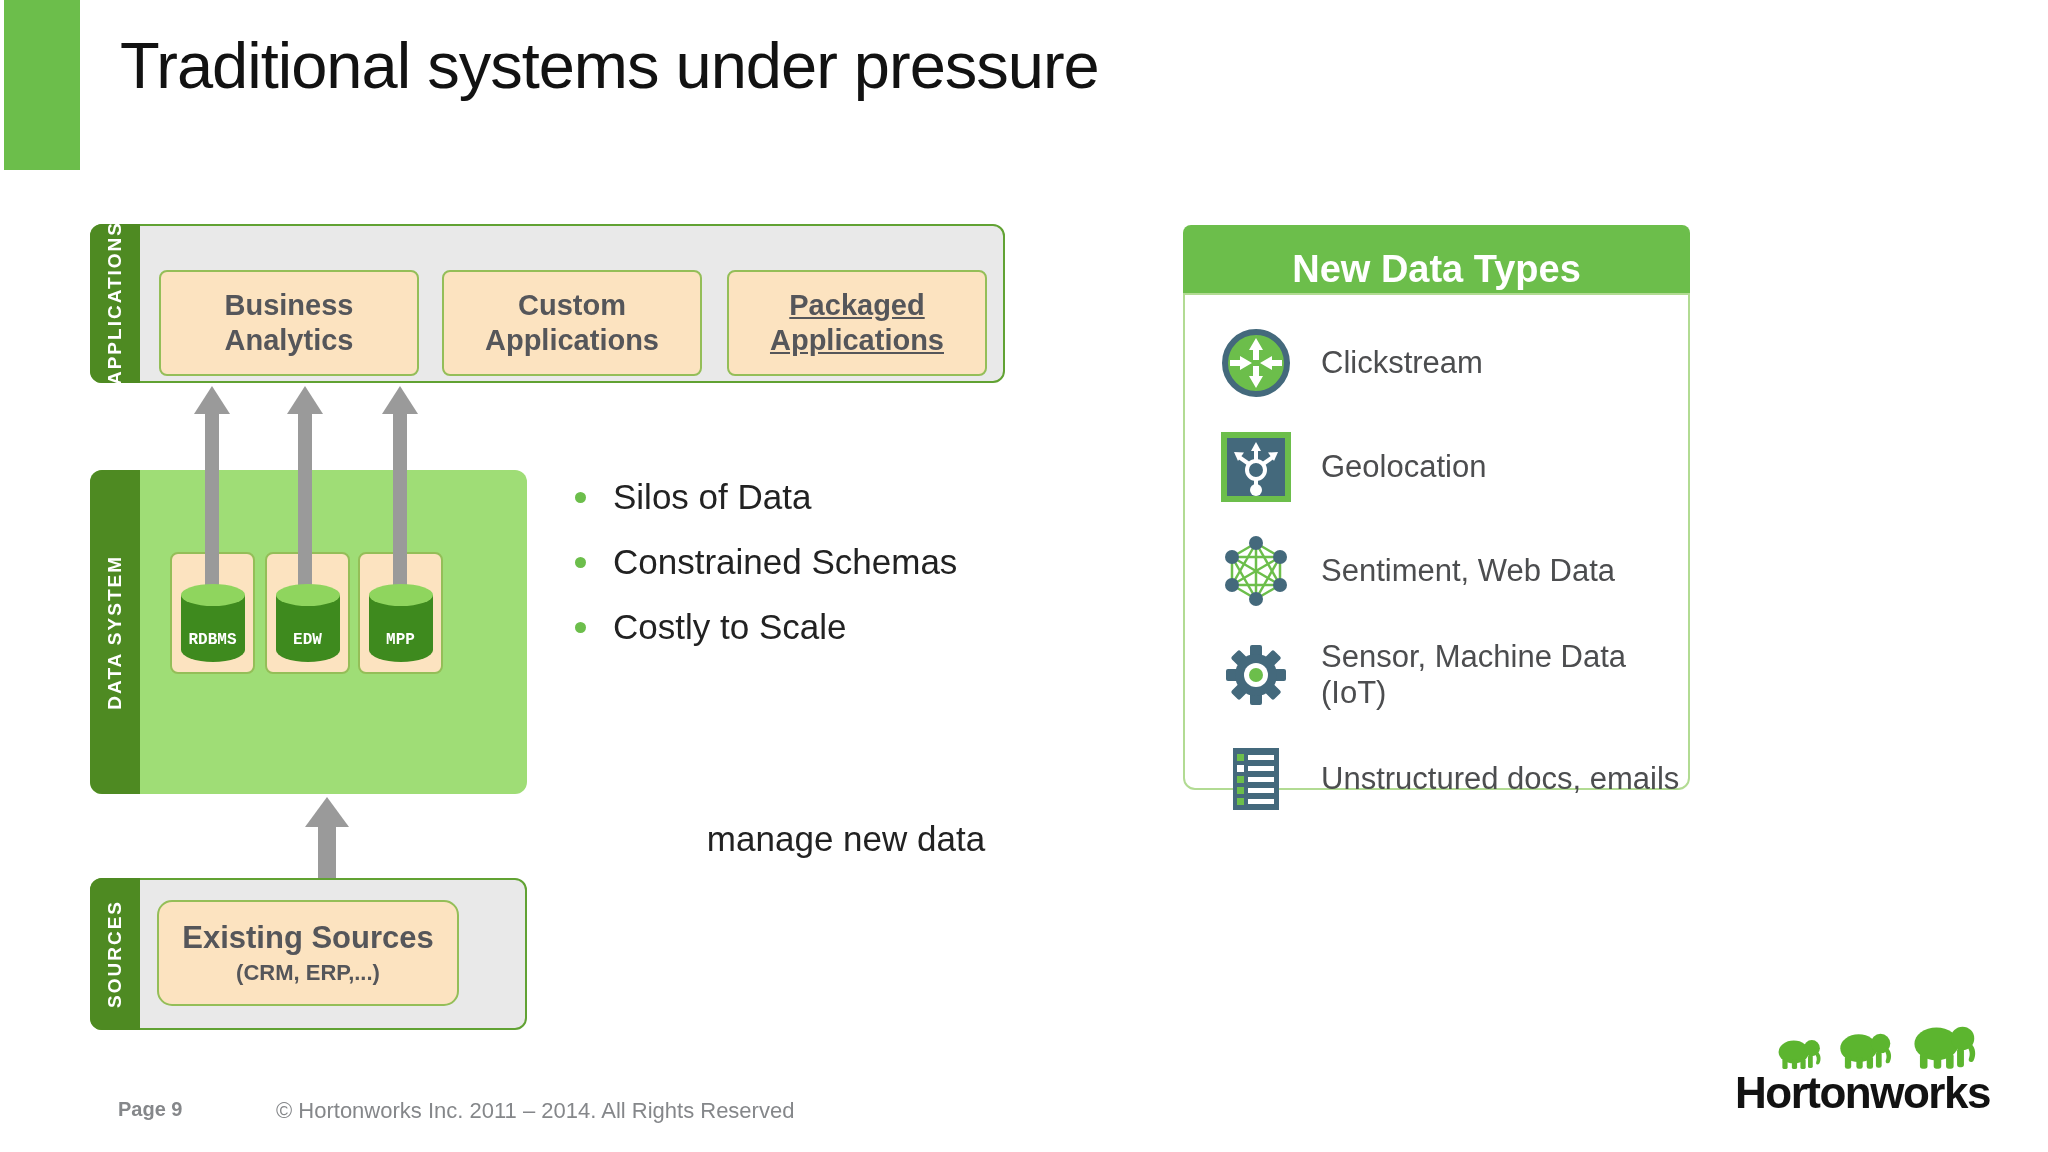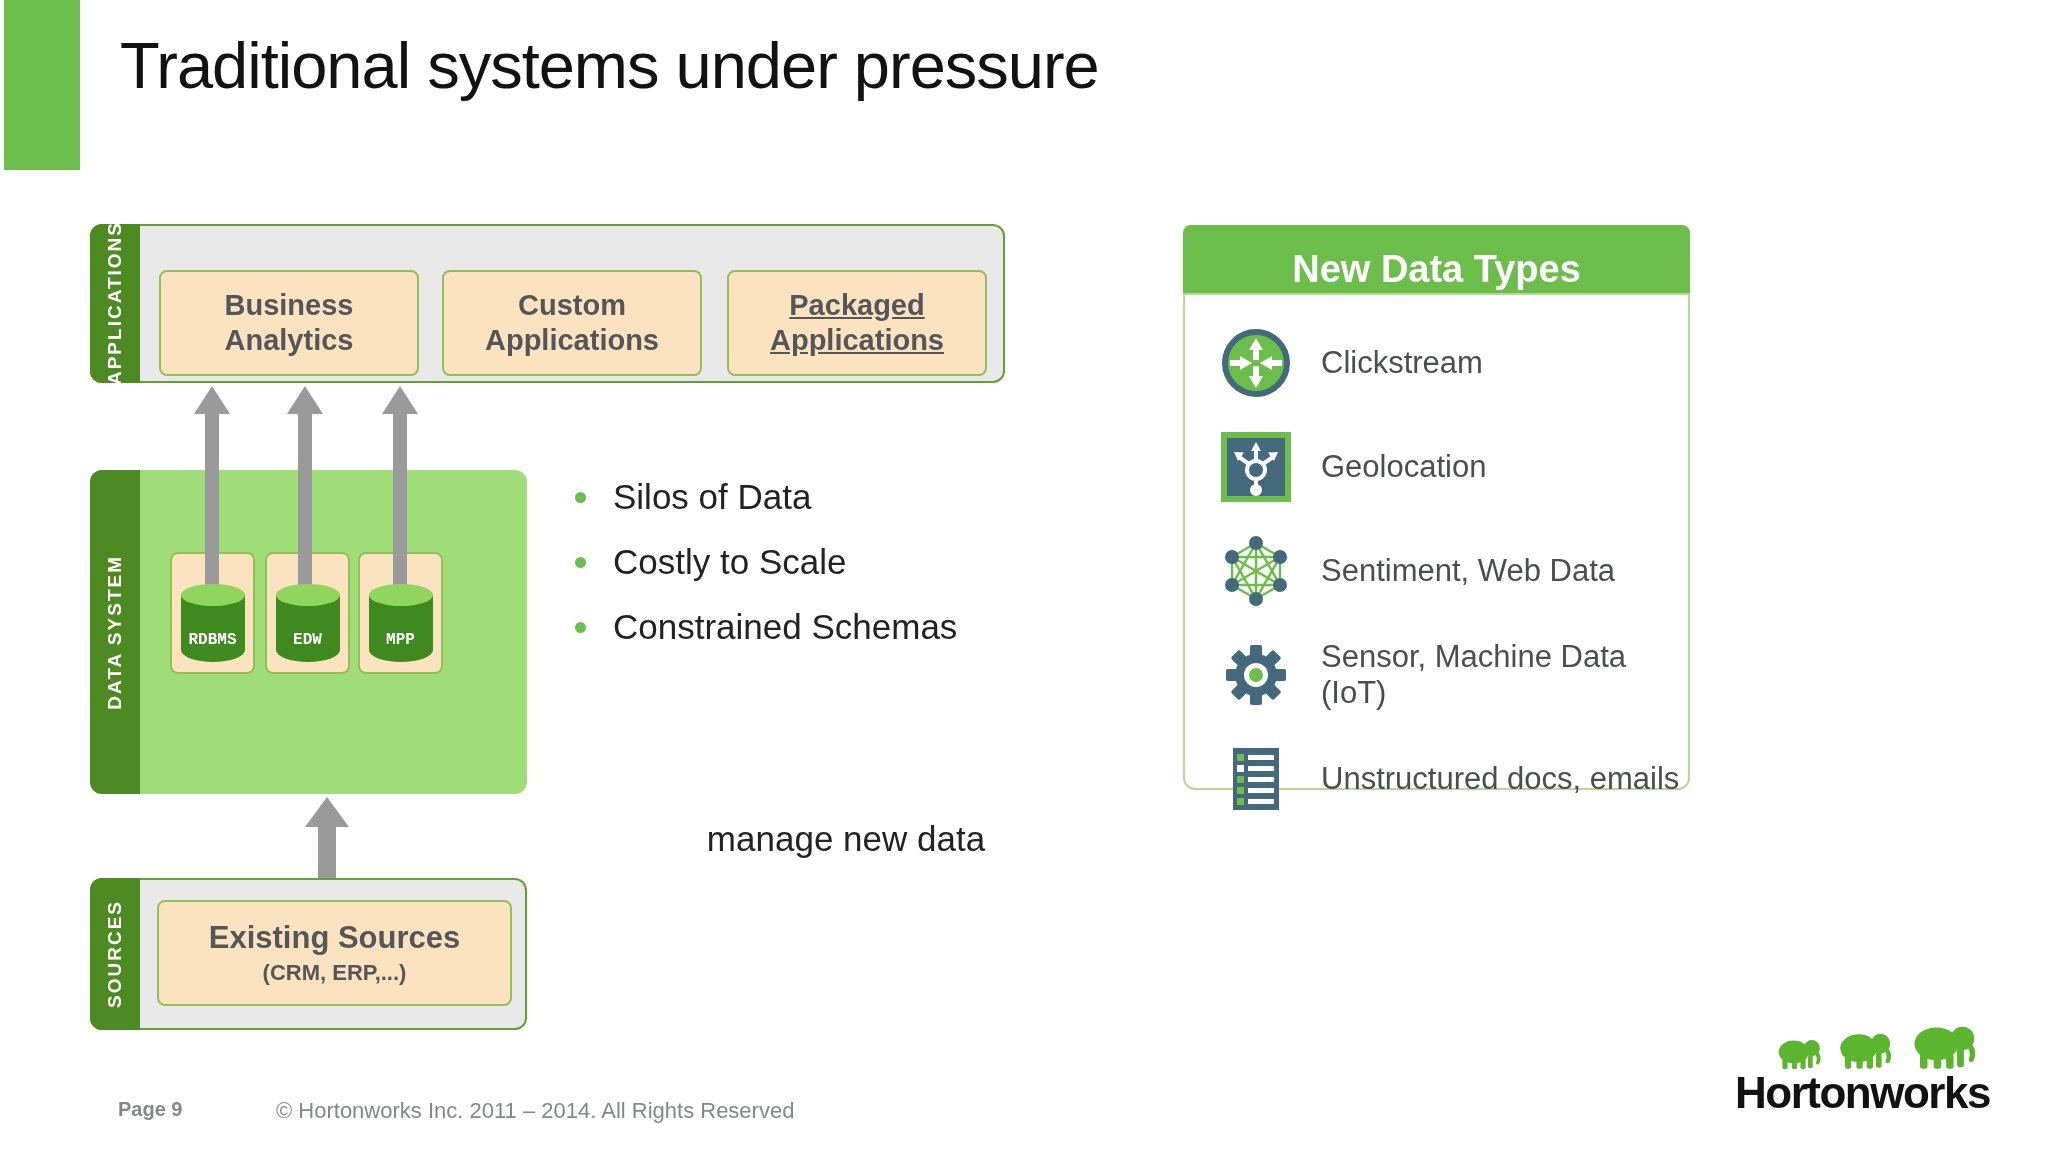--- a/index.html
+++ b/index.html
@@ -131,38 +131,38 @@
 
   <div class="arrow big" style="left:305px;top:797px;height:81px;">
       <div class="head"></div>
       <div class="shaft"></div>
     </div>
 
   <div class="layer gray" style="left:90px;top:878px;width:437px;height:152px;">
     <div class="layer-tab">
       <span>SOURCES</span>
     </div>
-    <div class="cream-box" style="left:65px;top:20px;width:355px;height:106px;">
+    <div class="cream-box" style="left:65px;top:20px;width:302px;height:106px;border-radius:15px;">
       <div class="sources-title">Existing Sources</div>
       <div class="sources-subtitle">(CRM, ERP,...)</div>
     </div>
   </div>
 
   <ul class="bullets">
     <li>
         <span class="bullet-dot"></span>
         <span>Silos of Data</span>
       </li>
     <li>
         <span class="bullet-dot"></span>
-        <span>Costly to Scale</span>
+        <span>Constrained Schemas</span>
       </li>
     <li>
         <span class="bullet-dot"></span>
-        <span>Constrained Schemas</span>
+        <span>Costly to Scale</span>
       </li>
   </ul>
 
   <div class="callout">
     <div>manage new data</div>
   </div>
 
   <div class="ndt-header">New Data Types</div>
   <div class="ndt-body">
 

